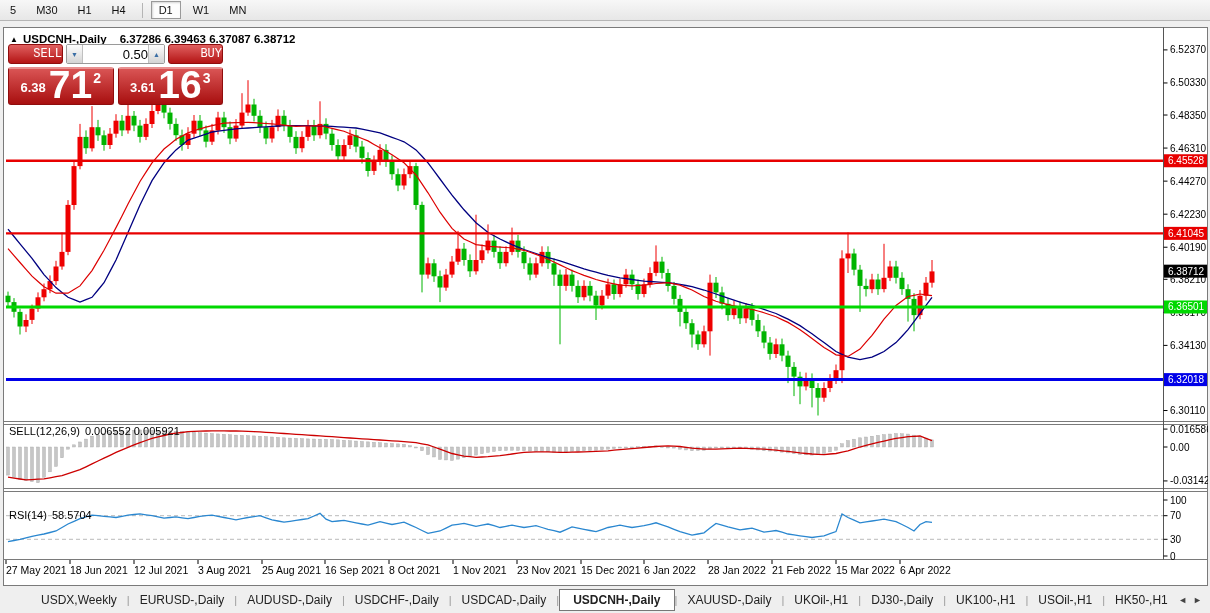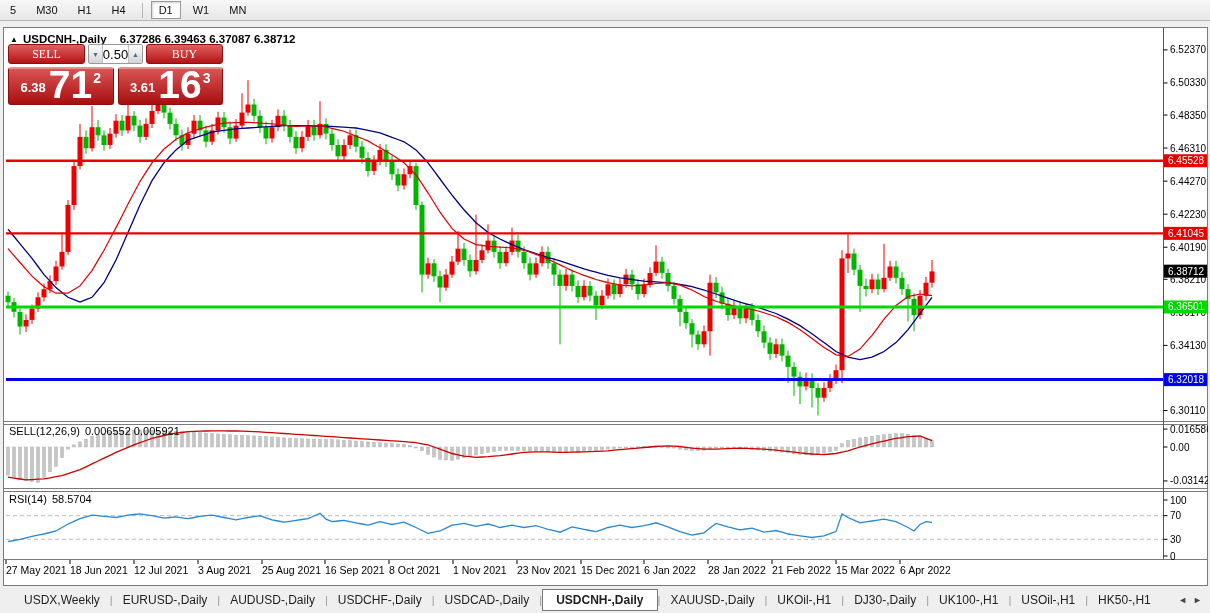--- a/index.html
+++ b/index.html
@@ -26,40 +26,40 @@
     color:#000; white-space:nowrap; }
   .chart-header .collapse { font-size:8px; margin-right:5px; vertical-align:1px; }
   .chart-header .ohlc { margin-left:13px; }
 
   .ind-label { position:absolute; left:6px; font-size:11px; color:#000; white-space:nowrap; }
   .ind-label .v { margin-left:5px; }
 
   
   .trade-panel { position:absolute; left:5px; top:17px; width:215px; }
   .tp-row1 { display:flex; height:20px; gap:3px; }
-  .tp-btn { width:77px; height:20px; background:linear-gradient(#e06060,#b41414);
+  .tp-btn { width:55px; height:20px; background:linear-gradient(#e06060,#b41414);
     color:#fff; border:1px solid #8f0d0d; border-radius:3px; font-size:12px;
-    font-family:Liberation Serif, serif; cursor:pointer; line-height:16px; }
+    font-family:Liberation Mono, monospace; cursor:pointer; line-height:16px;text-align:right; }
   .stepper { flex:1; display:flex; border:1px solid #9a9a9a; background:#fff; border-radius:2px; overflow:hidden; }
   .step { width:16px; background:linear-gradient(#fdfdfd,#d4d4d4); border:none;
     border-right:1px solid #c0c0c0; color:#3a6ea5; font-size:7px; cursor:pointer; padding:0; }
   .step.up { border-right:none; border-left:1px solid #c0c0c0; }
   .spread { flex:1; display:flex; align-items:center; justify-content:flex-end;
     font-size:13px; color:#000; }
   .tp-row2 { display:flex; gap:4px; margin-top:3px; height:38px; }
   .price-box { flex:1; background:linear-gradient(#d95454,#a80f0f); border:1px solid #8f0d0d;
     border-radius:3px; color:#fff; display:flex; align-items:flex-end; justify-content:center;
     padding-bottom:3px; border-top:2px solid #e89090; }
   .price-box .small { font-weight:bold; font-size:13px; margin-right:3px; margin-bottom:6px; }
   .price-box .big { font-weight:bold; font-size:39px; line-height:0.85; }
   .price-box .sup { font-weight:bold; font-size:14px; align-self:flex-start; margin-top:1px; margin-left:1px; }
 
   
   .tabbar { position:absolute; left:0; top:587px; width:1210px; height:26px;
-    background:#efefef; display:flex; align-items:center; padding-left:14px; }
+    background:#efefef; display:flex; align-items:center; padding-left:31px; }
   #tabs { display:flex; align-items:center; flex:1; overflow:hidden; }
   .tab { font-size:12px; color:#222; padding:3px 10px; white-space:nowrap; cursor:pointer; }
   .tab.active { background:#fff; border:1px solid #777; font-weight:bold; padding:3px 13px; }
   .tabsep { color:#9a9a9a; font-size:11px; }
   .tab-arrows { display:flex; gap:6px; padding:0 8px; }
   .tab-arrow { font-size:9px; color:#444; background:transparent; border:none; cursor:pointer; }
 </style>
 </head>
 <body>
 
@@ -684,21 +684,21 @@
           <span class="small">3.61</span>
           <span class="big">16</span>
           <span class="sup">3</span>
         </div>
       </div>
     </div>
 
     <div class="ind-label" style="top:398px">
       <span>SELL(12,26,9)</span><span class="v">0.006552 0.005921</span>
     </div>
-    <div class="ind-label" style="top:466px">
+    <div class="ind-label" style="top:482px">
       <span>RSI(14)</span><span class="v">58.5704</span>
     </div>
   </div>
 
   <div class="tabbar">
     <div id="tabs">
         <div class="tab">USDX,Weekly</div>
         <span class="tabsep">|</span>
         <div class="tab">EURUSD-,Daily</div>
         <span class="tabsep">|</span>

